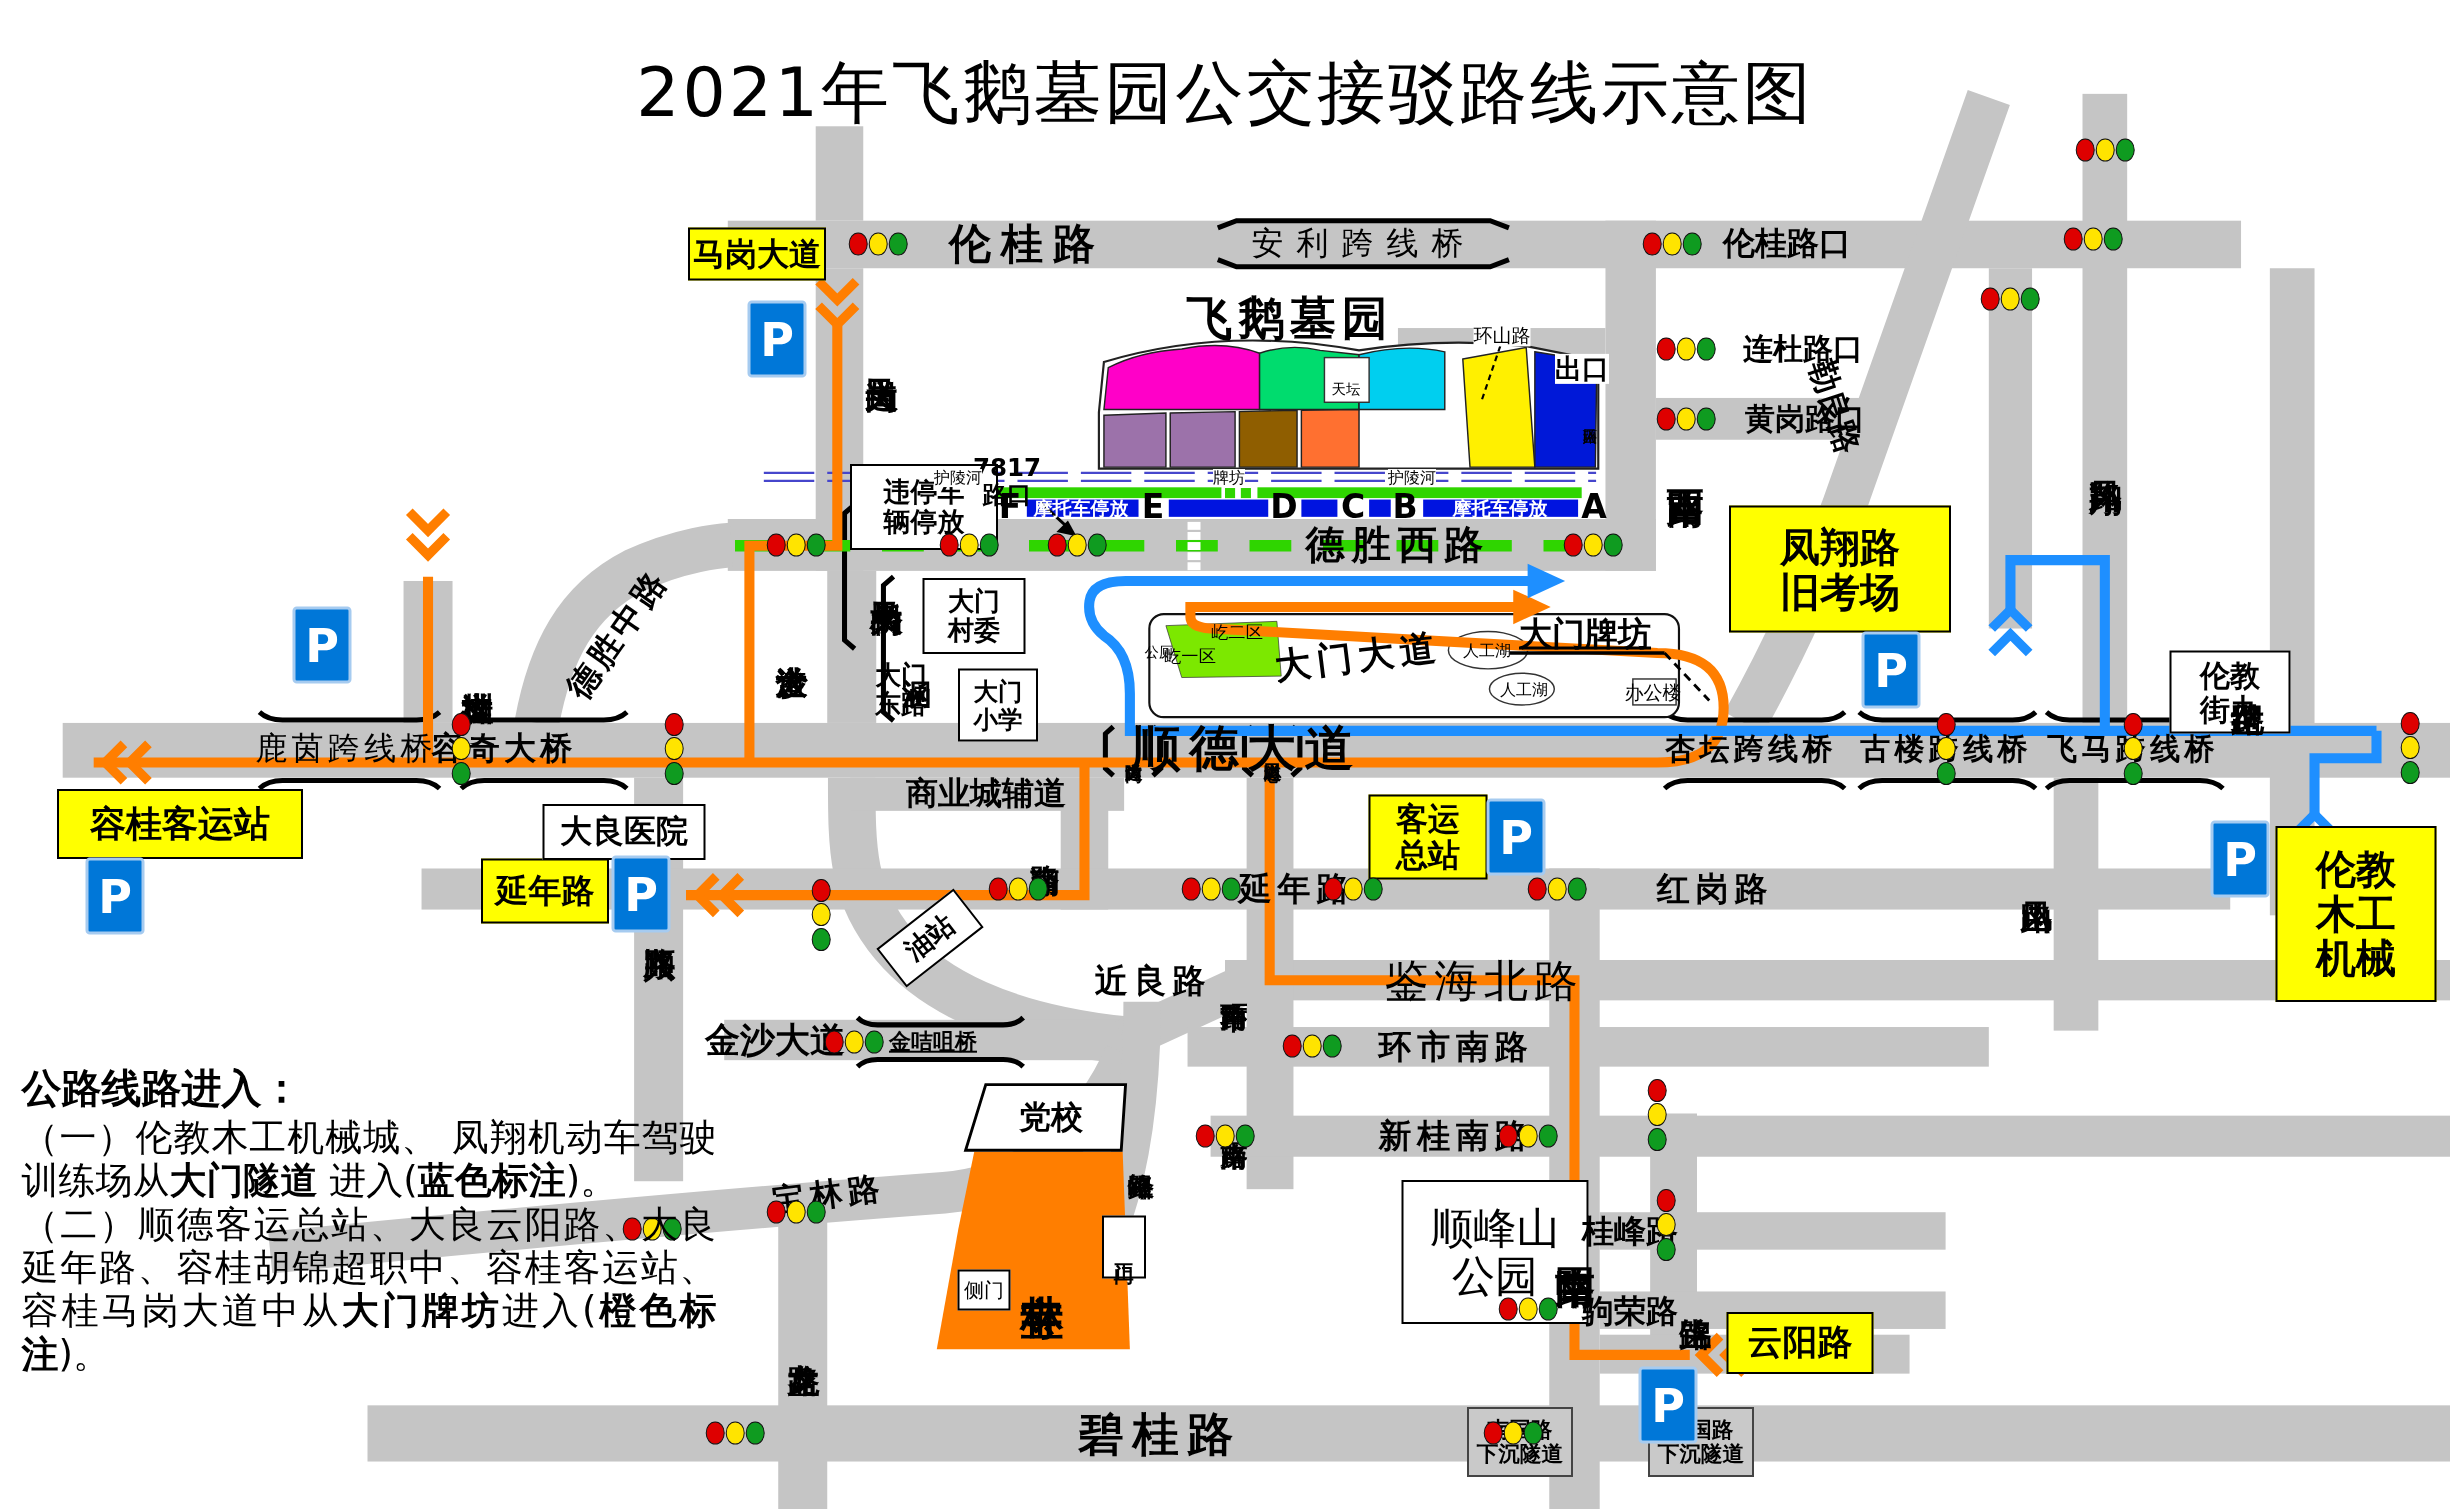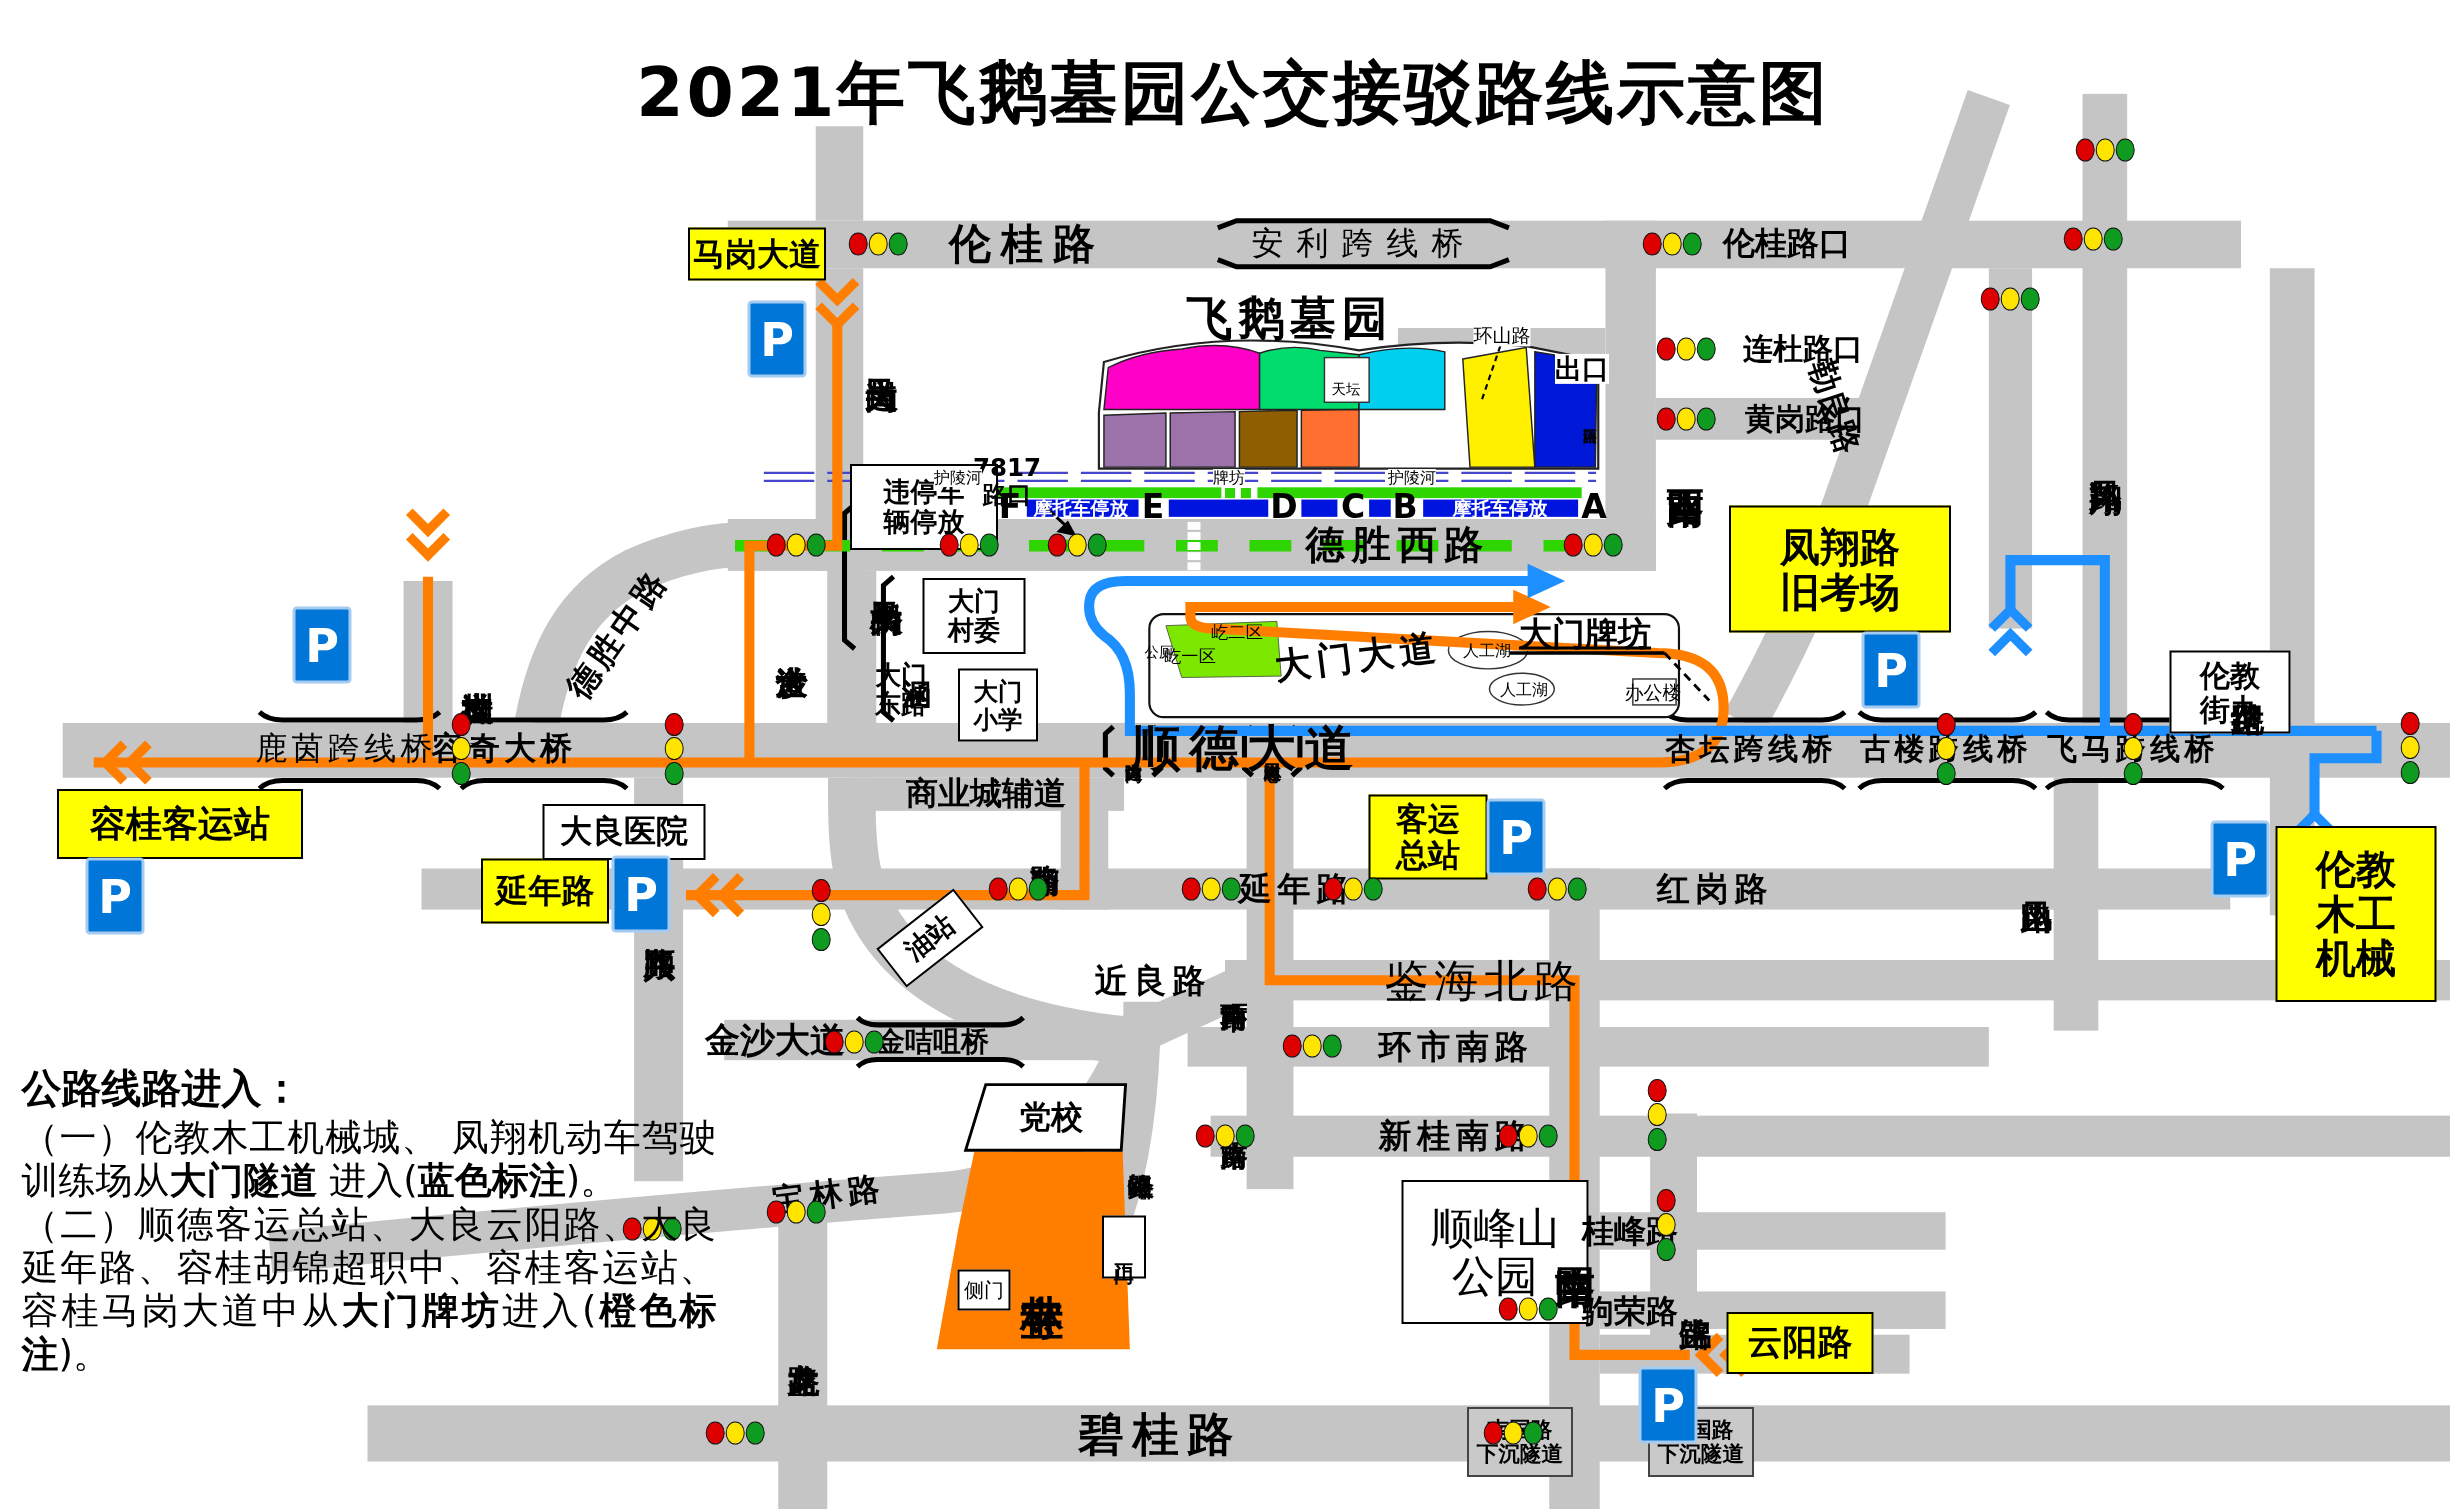--- a/index.html
+++ b/index.html
@@ -12,21 +12,21 @@
   .white{background:#FFFFFF;border:2.2px solid #000;}
   .gray{background:#C9C9C9;border:2.2px solid #444;}
   .light{position:absolute;display:flex;gap:1.4px;transform:translate(-50%,-50%);z-index:6;}
   .light.v{flex-direction:column;}
   .bulb{width:16.6px;height:21px;border-radius:50%;border:1.4px solid #111;display:block;}
   .bulb.r{background:#DE0000;} .bulb.y{background:#FFE400;} .bulb.g{background:#0F9B20;}
   .park{position:absolute;width:53px;height:71px;background:#0077D8;border:3.6px solid #A6CBF0;
         border-radius:4.3px;color:#fff;font-weight:700;font-size:46px;display:flex;align-items:center;
         justify-content:center;transform:translate(-50%,-50%);z-index:6;}
   #page-title{position:absolute;top:2.9px;left:50%;transform:translateX(-50%);font-size:68px;
-        font-weight:700;white-space:nowrap;z-index:7;letter-spacing:2.9px;margin-left:8px;}
+        font-weight:400;white-space:nowrap;z-index:7;letter-spacing:2.9px;}
   #notes{position:absolute;left:21.6px;top:1065px;width:695px;font-size:37px;line-height:1.17;z-index:7;text-align:justify;}
   #notes .nt{font-size:40px;font-weight:700;display:block;margin-bottom:4.3px;}
   #notes b{font-weight:800;}
 </style>
 </head>
 <body>
 
 <div id="map">
 
   <svg width="2450" height="1510" viewBox="0 0 3400 2095">
@@ -248,21 +248,21 @@
     <div class="lbl" style="left: 986px; top: 794px; font-size: 32px; font-weight: 700; transform: translate(-50%, -50%) rotate(0deg);">商业城辅道</div>
     <div class="lbl" style="left: 1297px; top: 889px; font-size: 33px; font-weight: 700; transform: translate(-50%, -50%) rotate(0deg); letter-spacing: 5.8px;">延年路</div>
     <div class="lbl" style="left: 1715px; top: 889px; font-size: 33px; font-weight: 700; transform: translate(-50%, -50%) rotate(0deg); letter-spacing: 5.8px;">红岗路</div>
     <div class="lbl" style="left: 1153px; top: 981px; font-size: 33px; font-weight: 700; transform: translate(-50%, -50%) rotate(0deg); letter-spacing: 5.8px;">近良路</div>
     <div class="lbl" style="left: 1484px; top: 981px; font-size: 44px; font-weight: 400; transform: translate(-50%, -50%) rotate(0deg); letter-spacing: 5.8px;">鉴海北路</div>
     <div class="lbl" style="left: 1234px; top: 982px; font-size: 27px; font-weight: 700; writing-mode: vertical-rl; text-orientation: upright; transform: translate(-50%, -50%) rotate(0deg);">环市南路</div>
     <div class="lbl" style="left: 1234px; top: 1121px; font-size: 27px; font-weight: 700; writing-mode: vertical-rl; text-orientation: upright; transform: translate(-50%, -50%) rotate(0deg);">南屏路</div>
     <div class="lbl" style="left: 1456px; top: 1047px; font-size: 33px; font-weight: 700; transform: translate(-50%, -50%) rotate(0deg); letter-spacing: 5.8px;">环市南路</div>
     <div class="lbl" style="left: 1456px; top: 1136px; font-size: 33px; font-weight: 700; transform: translate(-50%, -50%) rotate(0deg); letter-spacing: 5.8px;">新桂南路</div>
     <div class="lbl" style="left: 775px; top: 1041px; font-size: 35px; font-weight: 700; transform: translate(-50%, -50%) rotate(0deg);">金沙大道</div>
-    <div class="lbl" style="left: 933px; top: 1042px; font-size: 28px; font-weight: 700; transform: translate(-50%, -50%) rotate(0deg);">金咭咀桥</div>
+    <div class="lbl" style="left: 933px; top: 1042px; font-size: 22px; font-weight: 700; transform: translate(-50%, -50%) rotate(0deg); text-decoration: underline;">金咭咀桥</div>
     <div class="lbl" style="left: 829px; top: 1195px; font-size: 32px; font-weight: 700; transform: translate(-50%, -50%) rotate(-7deg); letter-spacing: 5.8px;">宝林路</div>
     <div class="lbl" style="left: 803px; top: 1339px; font-size: 32px; font-weight: 700; writing-mode: vertical-rl; text-orientation: upright; transform: translate(-50%, -50%) rotate(0deg);">龙盘路</div>
     <div class="lbl" style="left: 1141px; top: 1153px; font-size: 26px; font-weight: 700; writing-mode: vertical-rl; text-orientation: upright; transform: translate(-50%, -50%) rotate(0deg);">银峰路</div>
     <div class="lbl" style="left: 1575px; top: 1236px; font-size: 40px; font-weight: 700; writing-mode: vertical-rl; text-orientation: upright; transform: translate(-50%, -50%) rotate(0deg);">南国中路</div>
     <div class="lbl" style="left: 1630px; top: 1232px; font-size: 32px; font-weight: 700; transform: translate(-50%, -50%) rotate(0deg);">桂峰路</div>
     <div class="lbl" style="left: 1630px; top: 1312px; font-size: 32px; font-weight: 700; transform: translate(-50%, -50%) rotate(0deg);">驹荣路</div>
     <div class="lbl" style="left: 1695px; top: 1293px; font-size: 32px; font-weight: 700; writing-mode: vertical-rl; text-orientation: upright; transform: translate(-50%, -50%) rotate(0deg);">锦上路</div>
     <div class="lbl" style="left: 1160px; top: 1435px; font-size: 46px; font-weight: 700; transform: translate(-50%, -50%) rotate(0deg); letter-spacing: 8.6px;">碧桂路</div>
     <div class="lbl" style="left: 1582px; top: 369px; font-size: 27px; font-weight: 700; transform: translate(-50%, -50%) rotate(0deg); background: rgb(255, 255, 255);">出口</div>
     <div class="lbl" style="left: 1502px; top: 336px; font-size: 19px; transform: translate(-50%, -50%) rotate(0deg); background: rgb(255, 255, 255);">环山路</div>

